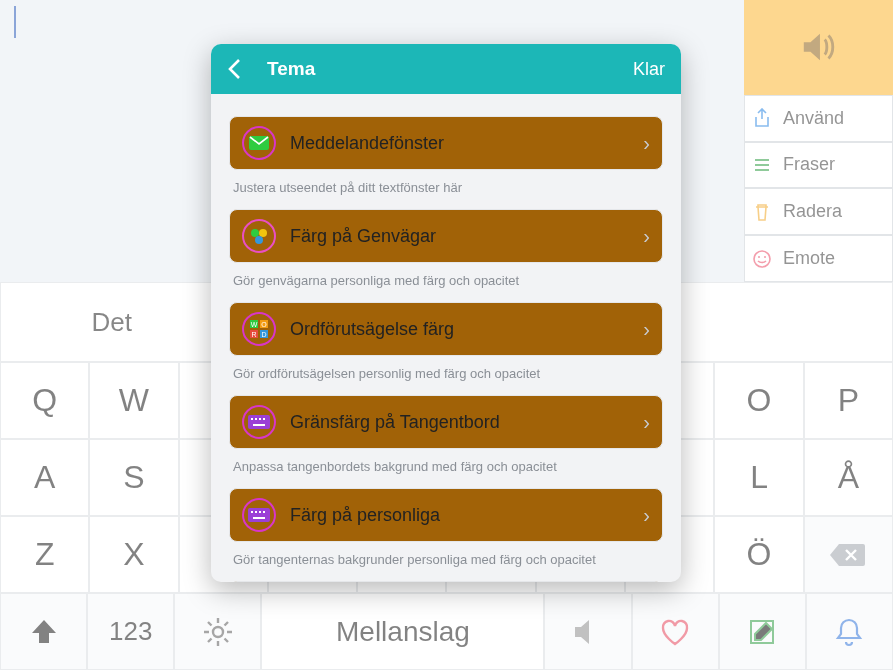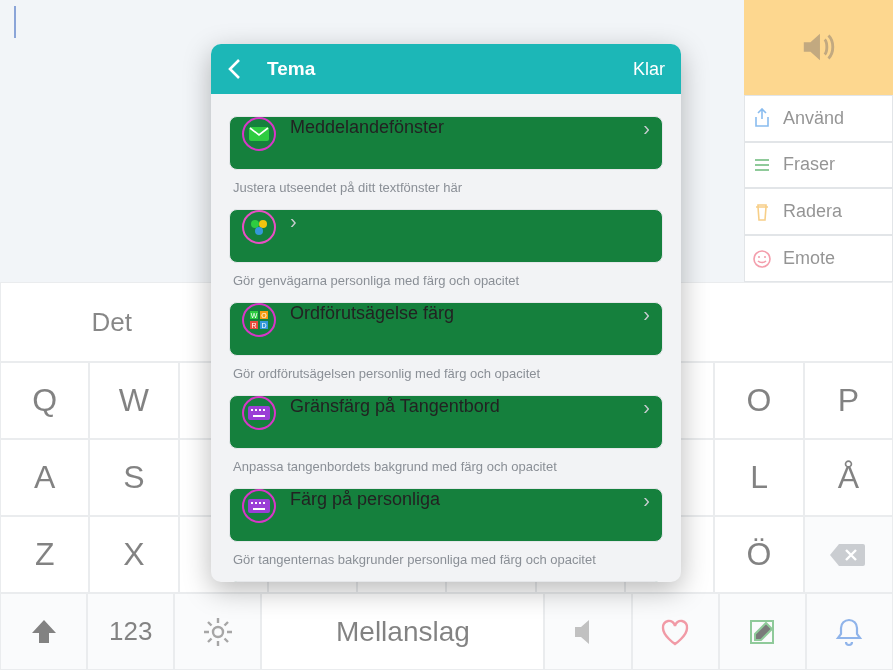--- a/index.html
+++ b/index.html
@@ -32,21 +32,21 @@
 
   
   .modal { position:absolute; left:211px; top:44px; width:470px; height:538px; background:#f2f3f5; border-radius:10px; box-shadow:0 8px 28px rgba(0,0,0,0.28); overflow:hidden; display:flex; flex-direction:column; }
   .modal-header { height:50px; background:#1cb7b7; display:flex; align-items:center; padding:0 16px; color:#fff; }
   .mh-back { width:40px; font-size:24px; }
   .mh-title { flex:1; text-align:left; font-size:19px; font-weight:600; }
   .mh-done { width:50px; text-align:right; font-size:18px; }
   .modal-body { flex:1; overflow:hidden; padding:8px 18px 0 18px; }
 
   .sect { margin-top:14px; }
-  .sect-row { background:#15803d; border:1px solid #e5e7ea; border-radius:8px; height:54px; display:flex; align-items:flex-start; padding:0 12px; gap:14px; }
+  .sect-row { background:#a16207; border:1px solid #e5e7ea; border-radius:8px; height:54px; display:flex; align-items:center; padding:0 12px; gap:14px; }
   .sect-icon { width:34px; height:34px; border-radius:50%; border:2px solid; display:flex; align-items:center; justify-content:center; flex-shrink:0; }
   .sect-label { flex:1; font-size:18px; color:#222; }
   .chev { color:#c8cbd0; font-size:20px; }
   .sect-desc { font-size:13px; color:#8a8f96; margin:10px 4px 0 4px; }
 
   .sect.cut .sect-row { border-bottom-left-radius:0; border-bottom-right-radius:0; }
   .sect.cut { margin-bottom:-40px; }
 
   
   .ic-envelope { border-color:#d836c8; color:#2ecc40; }
@@ -233,20 +233,21 @@
 
     <div class="sect">
       <div class="sect-row">
         <div class="sect-icon ic-palette">
           <svg width="22" height="22" viewBox="0 0 22 22">
               <circle cx="7" cy="8" r="4" fill="#2ecc40"></circle>
               <circle cx="15" cy="8" r="4" fill="#f1c40f"></circle>
               <circle cx="11" cy="15" r="4" fill="#3498db"></circle>
             </svg>
         </div>
+        <div class="sect-label">Färg på Genvägar</div>
         <div class="chev">›</div>
       </div>
       <div class="sect-desc">Gör genvägarna personliga med färg och opacitet</div>
     </div>
 
     <div class="sect">
       <div class="sect-row">
         <div class="sect-icon ic-word">
           <svg width="20" height="20" viewBox="0 0 20 20">
             <rect x="1" y="1" width="8" height="8" fill="#2ecc40"></rect>

